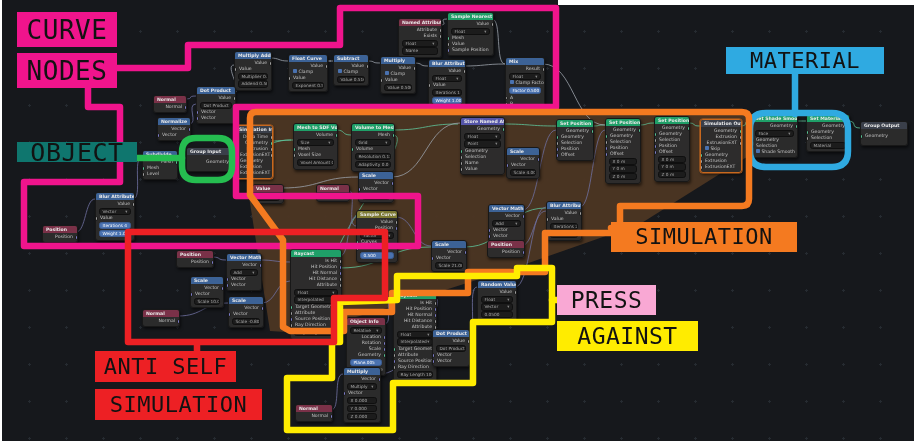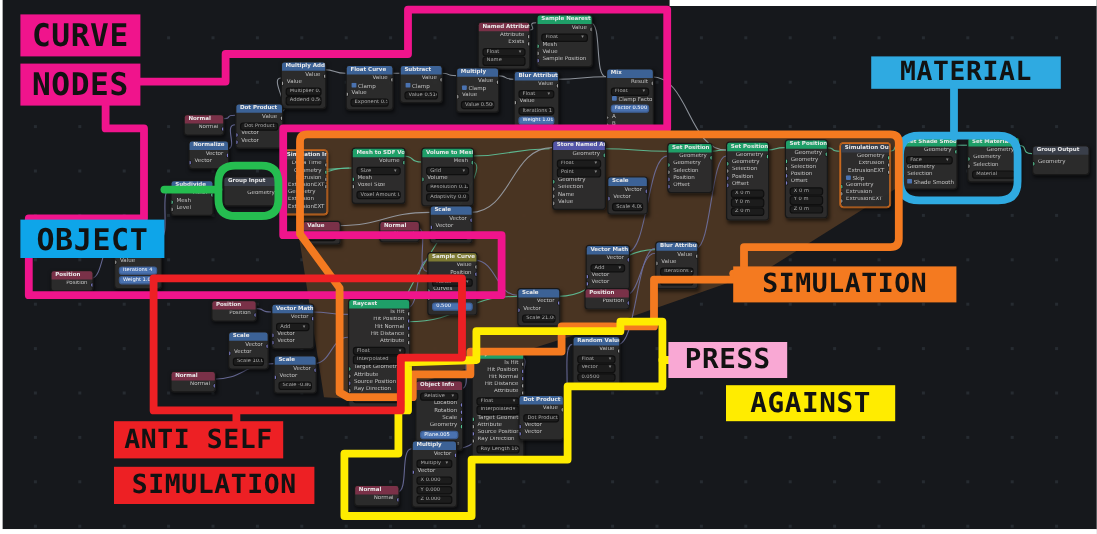--- a/index.html
+++ b/index.html
@@ -23,21 +23,21 @@
   .row.out .sock{right:-1.4px}
   .row.in .sock{left:-1.4px}
   .sock.sg{background:#56c193}
   .sock.sv{background:#7d7dc9}
   .fld{position:relative;font-size:4.3px;line-height:5.2px;height:5.2px;margin:.6px 3px;background:#1c1c1c;
     border:.5px solid #0f0f0f;border-radius:2.6px;padding:0 2.5px;color:#ababab;white-space:nowrap;overflow:hidden}
   .fld.blue{background:#4a72b0;border-color:#3c5d92;color:#fff}
   .fld .caret{float:right;opacity:.75}
   .row.check .cb{display:inline-block;width:3.6px;height:3.6px;background:#4a72b0;border-radius:.8px;margin-right:1.8px;vertical-align:.4px}
   .label{position:absolute;display:flex;align-items:center;justify-content:center;
-    font-family:"DejaVu Sans Mono",monospace;font-weight:700;color:#121212;z-index:4;
+    font-family:"DejaVu Sans Mono",monospace;font-weight:400;color:#121212;z-index:4;
     letter-spacing:.5px;white-space:nowrap;overflow:hidden;line-height:1}
   .strip{position:absolute;background:#ffffff;z-index:5}
 </style>
 </head>
 <body>
 
 <div id="canvas"></div>
 <svg id="zones-wires" class="layer">
     <path d="M250,114 L758,114 L758,150 L640,224 L520,266 L420,298 L302,333 L270,331 L248,190 Z" fill="#4c3522" opacity="0.96"></path>
     <path d="M232,158 C261.5,158 261.5,140 291,140" fill="none" stroke="#5ec39a" stroke-width="0.9" opacity="0.9"></path>
@@ -529,25 +529,25 @@
     <path d="M766,113 L832,113 Q848,113 848,129 L848,151 Q848,167 832,167 L766,167 Q750,167 750,151 L750,129 Q750,113 766,113 Z" fill="none" stroke="#2faae1" stroke-width="6.5" stroke-linejoin="round" stroke-linecap="round"></path>
     <path d="M256,112 L742,112 Q749,112 749,119 L749,199 Q749,206 742,206 L620,206 L620,233 L545,233 L545,272 L468,272 L468,293 L392,293 L392,312 L344,312 L344,331 L290,331 L283,327 L283,240 L250,195 L250,118 Q250,112 256,112 Z" fill="none" stroke="#f47a20" stroke-width="6.5" stroke-linejoin="round" stroke-linecap="round"></path>
     <path d="M620,228 L611,228" fill="none" stroke="#f47a20" stroke-width="6.5" stroke-linejoin="round" stroke-linecap="round"></path>
     <path d="M340,302 L397,300 L397,276 L517,276 L517,268 L552,268 L552,322 L473,322 L473,383 L393,383 L393,430 L287,430 L287,378 L332,378 L332,342 L340,342 Z" fill="none" stroke="#ffec00" stroke-width="6.5" stroke-linejoin="round" stroke-linecap="round"></path>
     <path d="M552,300 L558,300" fill="none" stroke="#ffec00" stroke-width="6.5" stroke-linejoin="round" stroke-linecap="round"></path>
     <path d="M197,352 L197,342 L334,342 L334,298 L385,298 L385,232 L128,232 L128,342 L197,342" fill="none" stroke="#ed2024" stroke-width="6.5" stroke-linejoin="round" stroke-linecap="round"></path>
   </svg>
 <div id="labels">
     <div class="label" style="left: 17px; top: 12px; width: 100px; height: 35px; background: rgb(240, 20, 140); font-size: 26px;">CURVE</div>
     <div class="label" style="left: 17px; top: 53px; width: 100px; height: 35px; background: rgb(240, 20, 140); font-size: 26px;">NODES</div>
-    <div class="label" style="left: 17px; top: 142px; width: 120px; height: 32px; background: #0ea5e9; font-size: 25px; margin-top: 41px;">OBJECT</div>
+    <div class="label" style="left: 17px; top: 142px; width: 120px; height: 20px; background: #0f766e; font-size: 25px;">OBJECT</div>
     <div class="label" style="left: 726px; top: 47px; width: 158px; height: 27px; background: rgb(47, 170, 225); font-size: 22px;">MATERIAL</div>
     <div class="label" style="left: 611px; top: 222px; width: 186px; height: 30px; background: rgb(244, 122, 32); font-size: 22px;">SIMULATION</div>
     <div class="label" style="left: 557px; top: 285px; width: 99px; height: 30px; background: #f9a8d4; font-size: 23px;">PRESS</div>
-    <div class="label" style="left: 557px; top: 321px; width: 141px; height: 30px; background: rgb(255, 236, 0); font-size: 23px; margin-left: 48px;">AGAINST</div>
+    <div class="label" style="left: 557px; top: 321px; width: 141px; height: 30px; background: rgb(255, 236, 0); font-size: 23px;">AGAINST</div>
     <div class="label" style="left: 95px; top: 351px; width: 141px; height: 31px; background: rgb(237, 32, 36); font-size: 22px;">ANTI SELF</div>
     <div class="label" style="left: 95px; top: 389px; width: 167px; height: 31px; background: rgb(237, 32, 36); font-size: 22px;">SIMULATION</div>
   </div>
 <div id="strips">
     <div class="strip" style="left: 0px; top: 0px; width: 2px; height: 441px;"></div>
     <div class="strip" style="left: 0px; top: 441px; width: 914px; height: 4px;"></div>
     <div class="strip" style="left: 558px; top: 0px; width: 356px; height: 5px;"></div>
   </div>
 
 </body></html>

